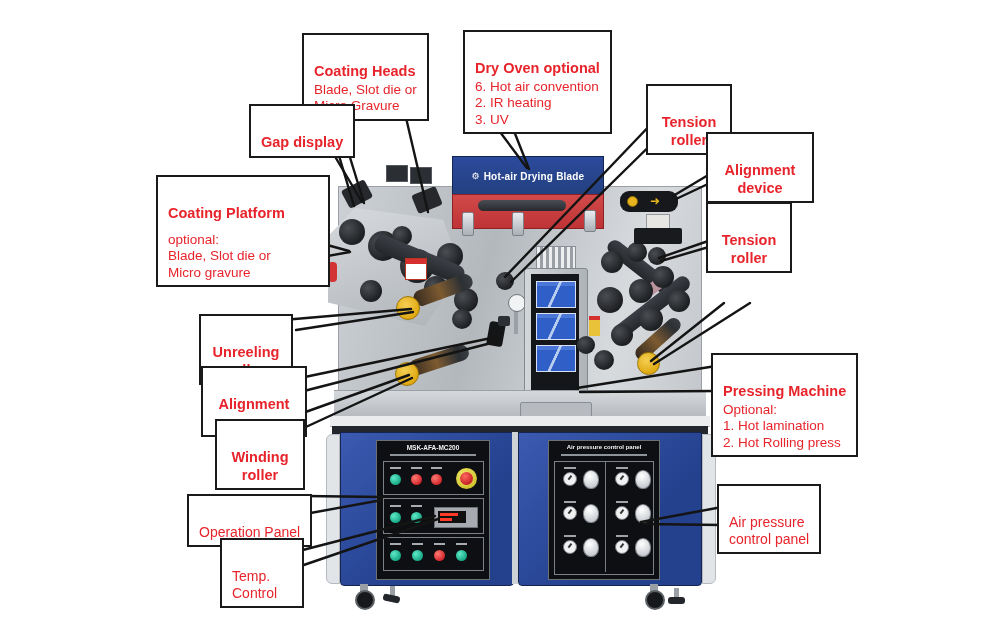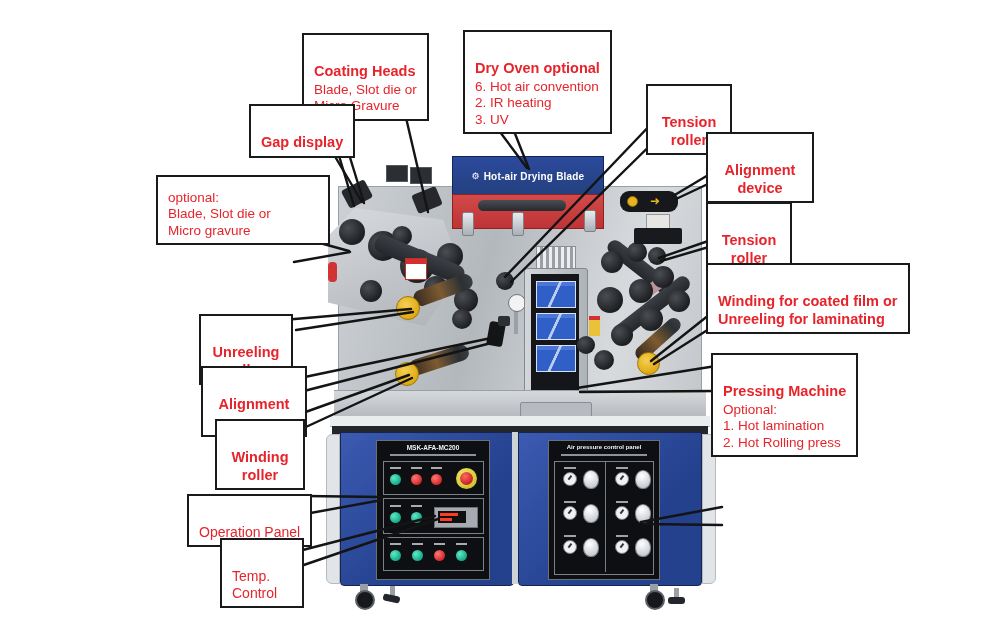--- a/index.html
+++ b/index.html
@@ -279,34 +279,31 @@
   <div class="callout" id="c-gap-display">
     <div class="t">Gap display</div>
   </div>
 
   <div class="callout center" id="c-alignment-device">
     <div class="t">Alignment
 device</div>
   </div>
 
   <div class="callout" id="c-coating-platform">
+    <div class="t">Coating Platform</div>
     <div class="b">optional:
 Blade, Slot die or
 Micro gravure</div>
   </div>
 
   <div class="callout center" id="c-tension-right">
     <div class="t">Tension
 roller</div>
   </div>
 
-  <div class="callout" id="c-winding-unreeling">
-    <div class="t">Winding for coated film or
-Unreeling for laminating</div>
-  </div>
 
   <div class="callout center" id="c-unreeling-roller">
     <div class="t">Unreeling
 roller</div>
   </div>
 
   <div class="callout center" id="c-alignment-sensor">
     <div class="t">Alignment
 sensor</div>
   </div>
@@ -320,19 +317,23 @@
 
   <div class="callout center" id="c-winding-roller">
     <div class="t">Winding
 roller</div>
   </div>
 
   <div class="callout regular" id="c-operation-panel">
     <div class="t">Operation Panel</div>
   </div>
 
+  <div class="callout regular" id="c-air-pressure">
+    <div class="t">Air pressure
+control panel</div>
+  </div>
 
   <div class="callout regular" id="c-temp-control">
     <div class="t">Temp.
 Control</div>
   </div>
 
 </div>
 
 </body></html>

